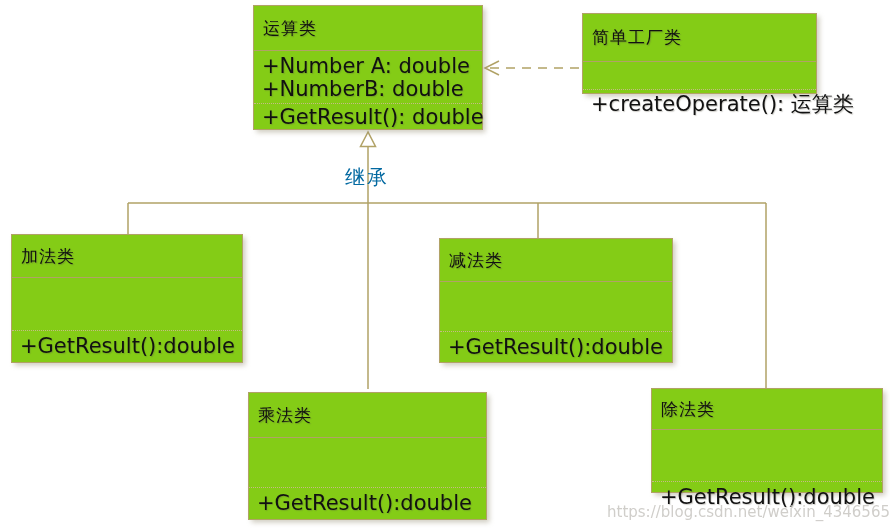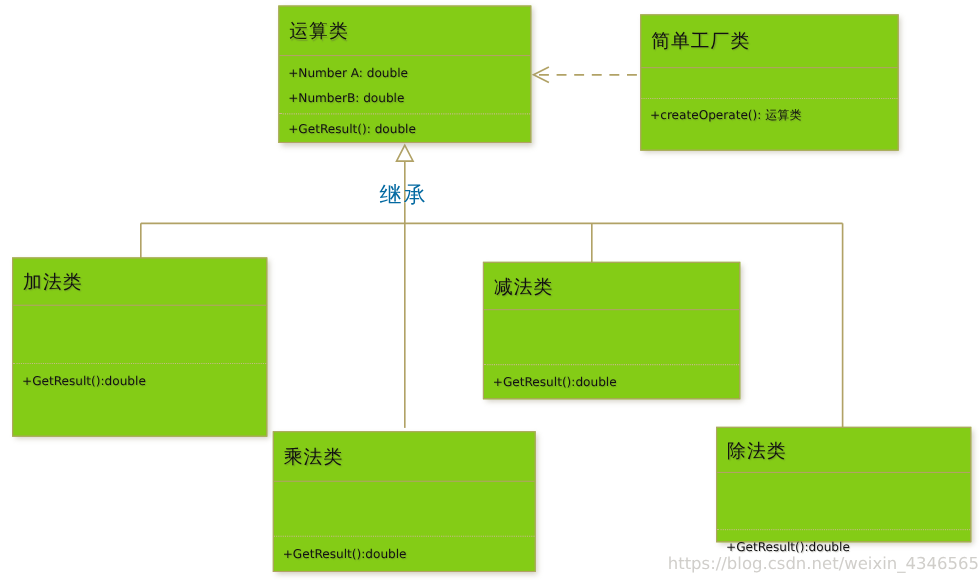--- a/index.html
+++ b/index.html
@@ -27,21 +27,21 @@
     text-shadow:1px 1px 1px rgba(90,85,70,0.35);
     white-space:nowrap;
   }
   .uml .attrs {
     box-sizing:content-box;
     border-bottom:1px dotted #c6ba86;
     padding-top:4px;
   }
   .uml .methods { display:flex; align-items:center; }
   .member {
-    font-size:11px; padding-left:8px; line-height:23px;
+    font-size:21px; padding-left:8px; line-height:23px;
     text-shadow:0.8px 0.8px 1px rgba(90,85,70,0.30);
     white-space:nowrap;
   }
   .edge-label {
     position:absolute; z-index:3; font-size:20px; letter-spacing:2px;
     color:#0369a1; text-shadow:0.8px 0.8px 1px rgba(255,255,255,0.8);
   }
   .watermark {
     position:absolute; z-index:4; font-size:15px; color:#cbc9c5;
     opacity:0.9; white-space:nowrap;
@@ -68,29 +68,29 @@
     <div class="hdr" style="height:44px">运算类</div>
     <div class="attrs" style="height:48px">
       <div class="member">+Number A: double</div>
       <div class="member">+NumberB: double</div>
     </div>
     <div class="methods" style="height:26px">
       <div class="member">+GetResult(): double</div>
     </div>
   </div>
 
-  <div class="uml" style="left:582px; top:13px; width:235px; height:124px;">
+  <div class="uml" style="left:582px; top:13px; width:235px; height:81px;">
     <div class="hdr" style="height:47px">简单工厂类</div>
     <div class="attrs" style="height:23px"></div>
     <div class="methods" style="height:28px">
       <div class="member">+createOperate(): 运算类</div>
     </div>
   </div>
 
-  <div class="uml" style="left:11px; top:234px; width:232px; height:163px;">
+  <div class="uml" style="left:11px; top:234px; width:232px; height:129px;">
     <div class="hdr" style="height:42px">加法类</div>
     <div class="attrs" style="height:48px"></div>
     <div class="methods" style="height:31px">
       <div class="member">+GetResult():double</div>
     </div>
   </div>
 
   <div class="uml" style="left:439px; top:238px; width:234px; height:125px;">
     <div class="hdr" style="height:42px">减法类</div>
     <div class="attrs" style="height:45px"></div>

